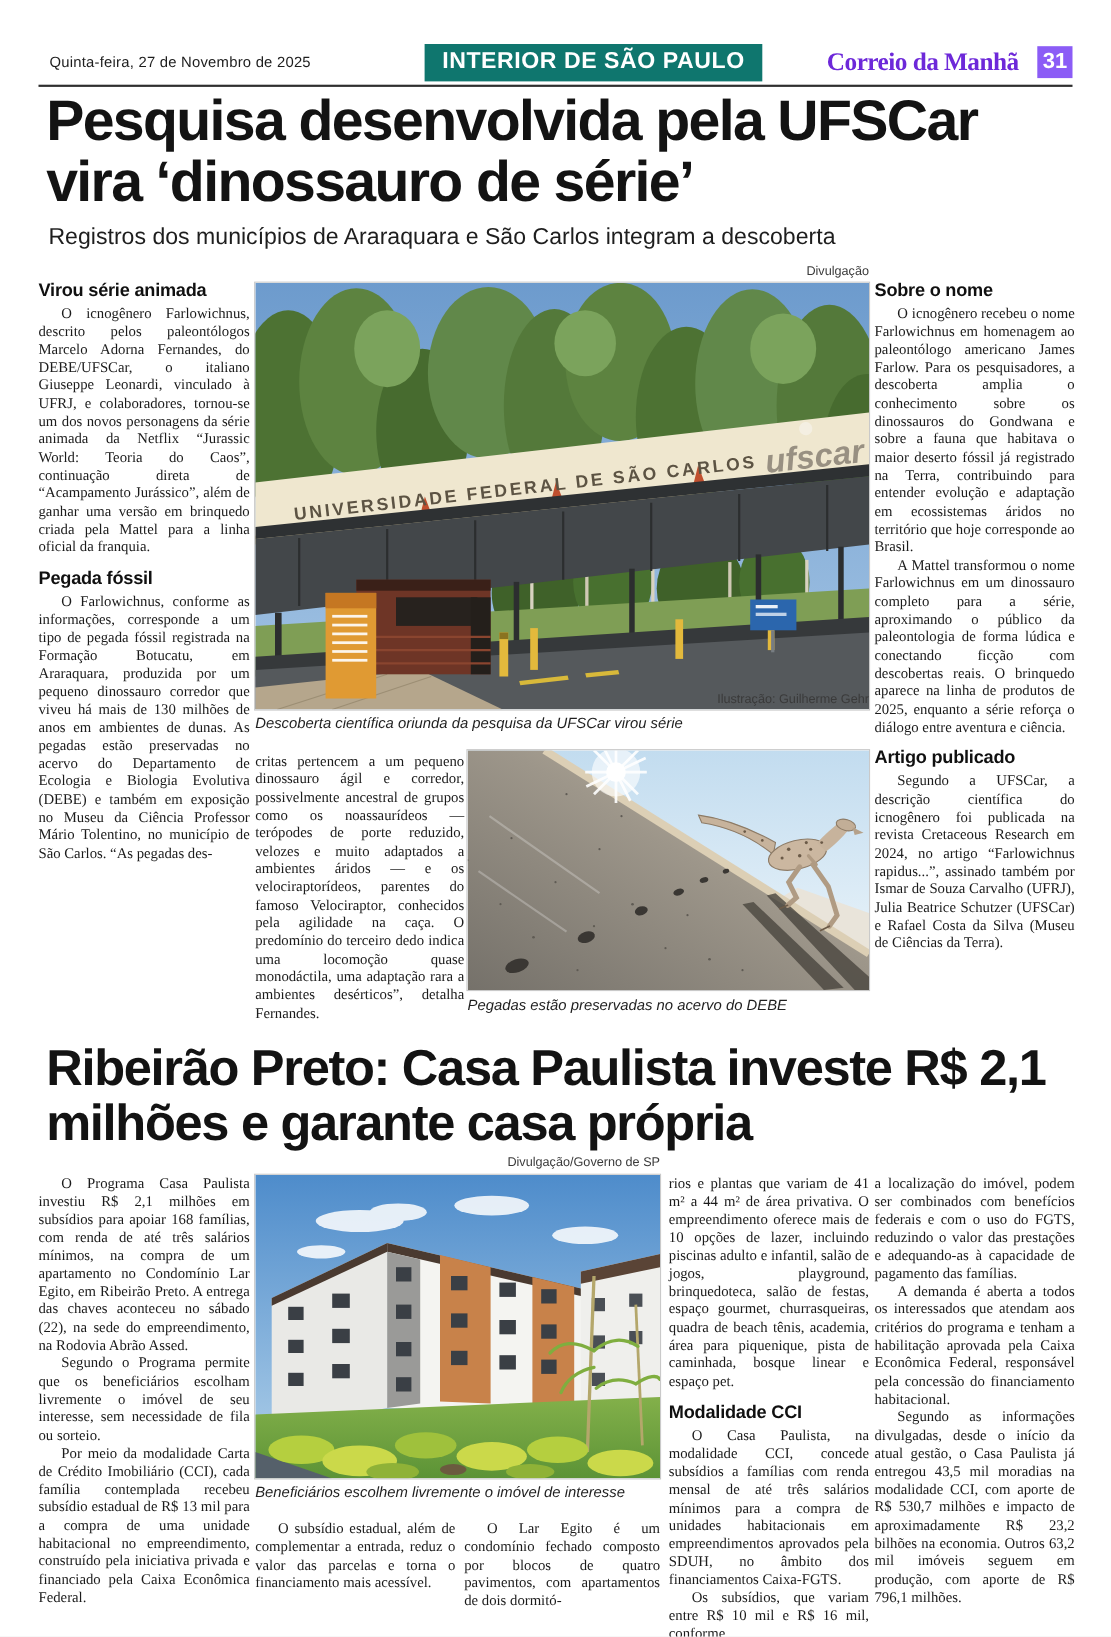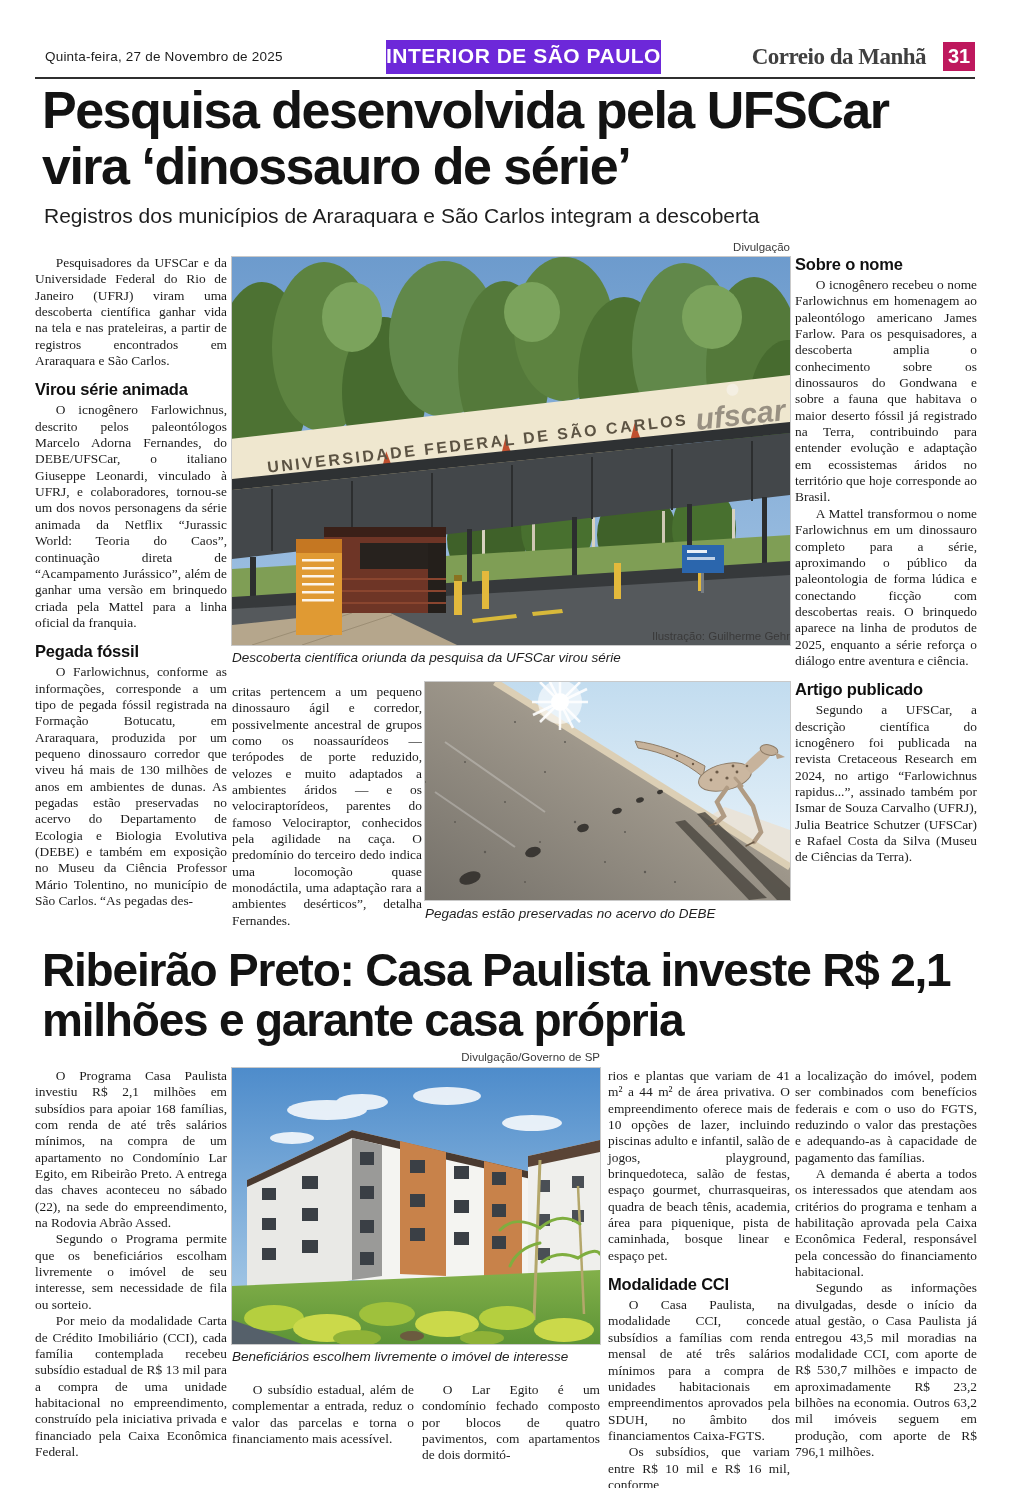--- a/index.html
+++ b/index.html
@@ -1,24 +1,24 @@
 <!DOCTYPE html>
 <html lang="pt"><head>
 <meta charset="utf-8">
 <style>
   html,body{margin:0;padding:0;background:#e9e9e9;}
   .page{position:relative;width:1010px;height:1488px;background:#ffffff;overflow:hidden;
         font-family:"Liberation Serif",serif;color:#1b1b1b;}
   .abs{position:absolute;}
   
   .date{font:13.5px "Liberation Sans",sans-serif;color:#1d1d1d;letter-spacing:.2px;}
-  .banner{background:#6d28d9;color:#fff;font:700 21px "Liberation Sans",sans-serif;
-          padding:4px 0 6px;letter-spacing:.5px;}
-  .masthead{font:700 23px "Liberation Serif",serif;color:#404040;letter-spacing:-.5px;}
-  .pagenum{background:#be185d;color:#fff;font:700 20px "Liberation Sans",sans-serif;
+  .banner{background:#0f766e;color:#fff;font:700 21px "Liberation Sans",sans-serif;
+          padding:4px 16px 6px;letter-spacing:.5px;}
+  .masthead{font:700 23px "Liberation Serif",serif;color:#6d28d9;letter-spacing:-.5px;}
+  .pagenum{background:#8b5cf6;color:#fff;font:700 20px "Liberation Sans",sans-serif;
            width:32px;height:29px;text-align:center;line-height:29px;}
   .rule{height:2px;background:#2f2f2f;}
   
   .headline{font:700 52px/1.07 "Liberation Sans",sans-serif;letter-spacing:-1.5px;color:#131313;}
   .headline2{font:700 46px/1.08 "Liberation Sans",sans-serif;letter-spacing:-1.2px;color:#131313;}
   .subhead{font:400 21px "Liberation Sans",sans-serif;color:#1e1e1e;}
   
   .col{position:absolute;font-size:13.4px;line-height:1.22;}
   .para{margin:0;text-indent:1.55em;text-align:justify;hyphens:auto;}
   .para.noindent{text-indent:0;}
@@ -38,21 +38,20 @@
   <div class="abs date" style="left:45px;top:49px;">Quinta-feira, 27 de Novembro de 2025</div>
   <div class="abs banner" style="left:386px;top:40px;">INTERIOR DE SÃO PAULO</div>
   <div class="abs masthead" style="right:84px;top:44px;">Correio da Manhã</div>
   <div class="abs pagenum" style="right:35px;top:42px;">31</div>
   <div class="abs rule" style="left:35px;top:77px;width:940px;"></div>
 
   <div class="abs subhead" style="left:44px;top:204px;width:930px;">Registros dos municípios de Araraquara e São Carlos integram a descoberta</div>
   <div class="abs headline" style="left:42px;top:83px;width:940px;">Pesquisa desenvolvida pela UFSCar vira ‘dinossauro de série’</div>
 
   <div class="col" style="left:35px;top:255px;width:192px;">
-    <p class="para">Pesquisadores da UFSCar e da Universidade Federal do Rio de Janeiro (UFRJ) viram uma descoberta científica ganhar vida na tela e nas prateleiras, a partir de registros encontrados em Araraquara e São Carlos.</p>
     <h3 class="colhead">Virou série animada</h3>
     <p class="para">O icnogênero Farlowichnus, descrito pelos paleontólogos Marcelo Adorna Fernandes, do DEBE/UFSCar, o italiano Giuseppe Leonardi, vinculado à UFRJ, e colaboradores, tornou-se um dos novos personagens da série animada da Netflix “Jurassic World: Teoria do Caos”, continuação direta de “Acampamento Jurássico”, além de ganhar uma versão em brinquedo criada pela Mattel para a linha oficial da franquia.</p>
     <h3 class="colhead">Pegada fóssil</h3>
     <p class="para">O Farlowichnus, conforme as informações, corresponde a um tipo de pegada fóssil registrada na Formação Botucatu, em Araraquara, produzida por um pequeno dinossauro corredor que viveu há mais de 130 milhões de anos em ambientes de dunas. As pegadas estão preservadas no acervo do Departamento de Ecologia e Biologia Evolutiva (DEBE) e também em exposição no Museu da Ciência Professor Mário Tolentino, no município de São Carlos. “As pegadas des-</p>
   </div>
 
   <div class="credit" style="left:232px;top:241px;width:558px;">Divulgação</div>
 
   <div class="photo" style="left:232px;top:257px;width:558px;height:388px;">
     <svg width="558" height="388" viewBox="0 0 558 388" xmlns="http://www.w3.org/2000/svg">

